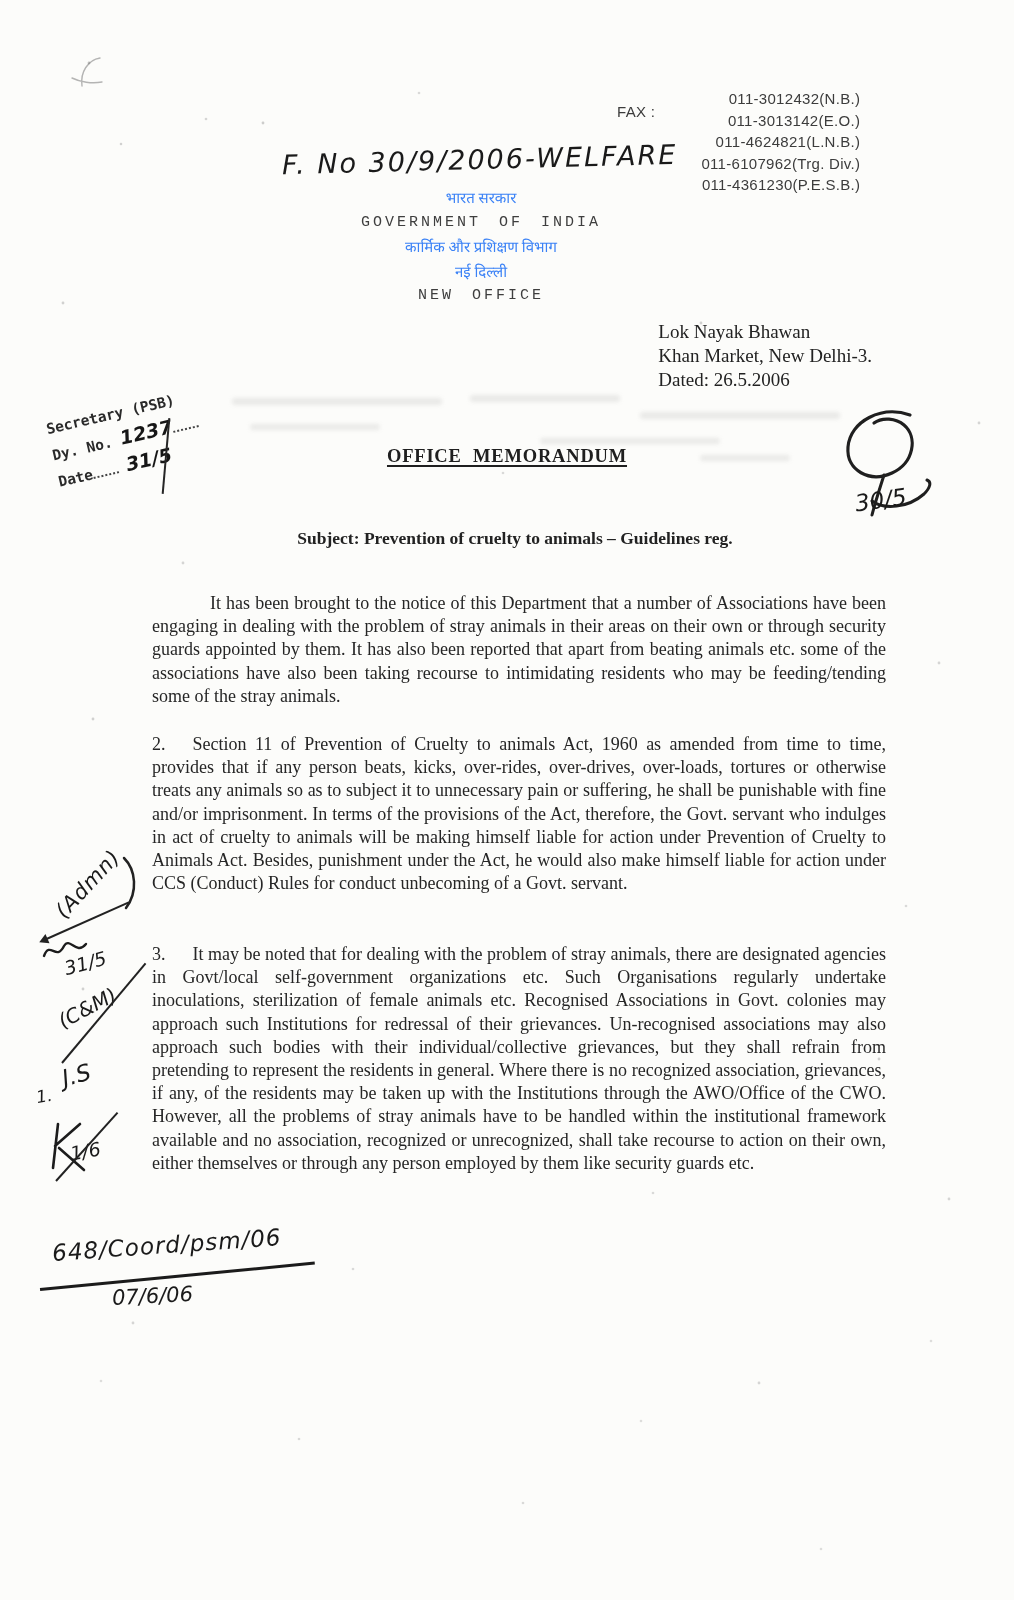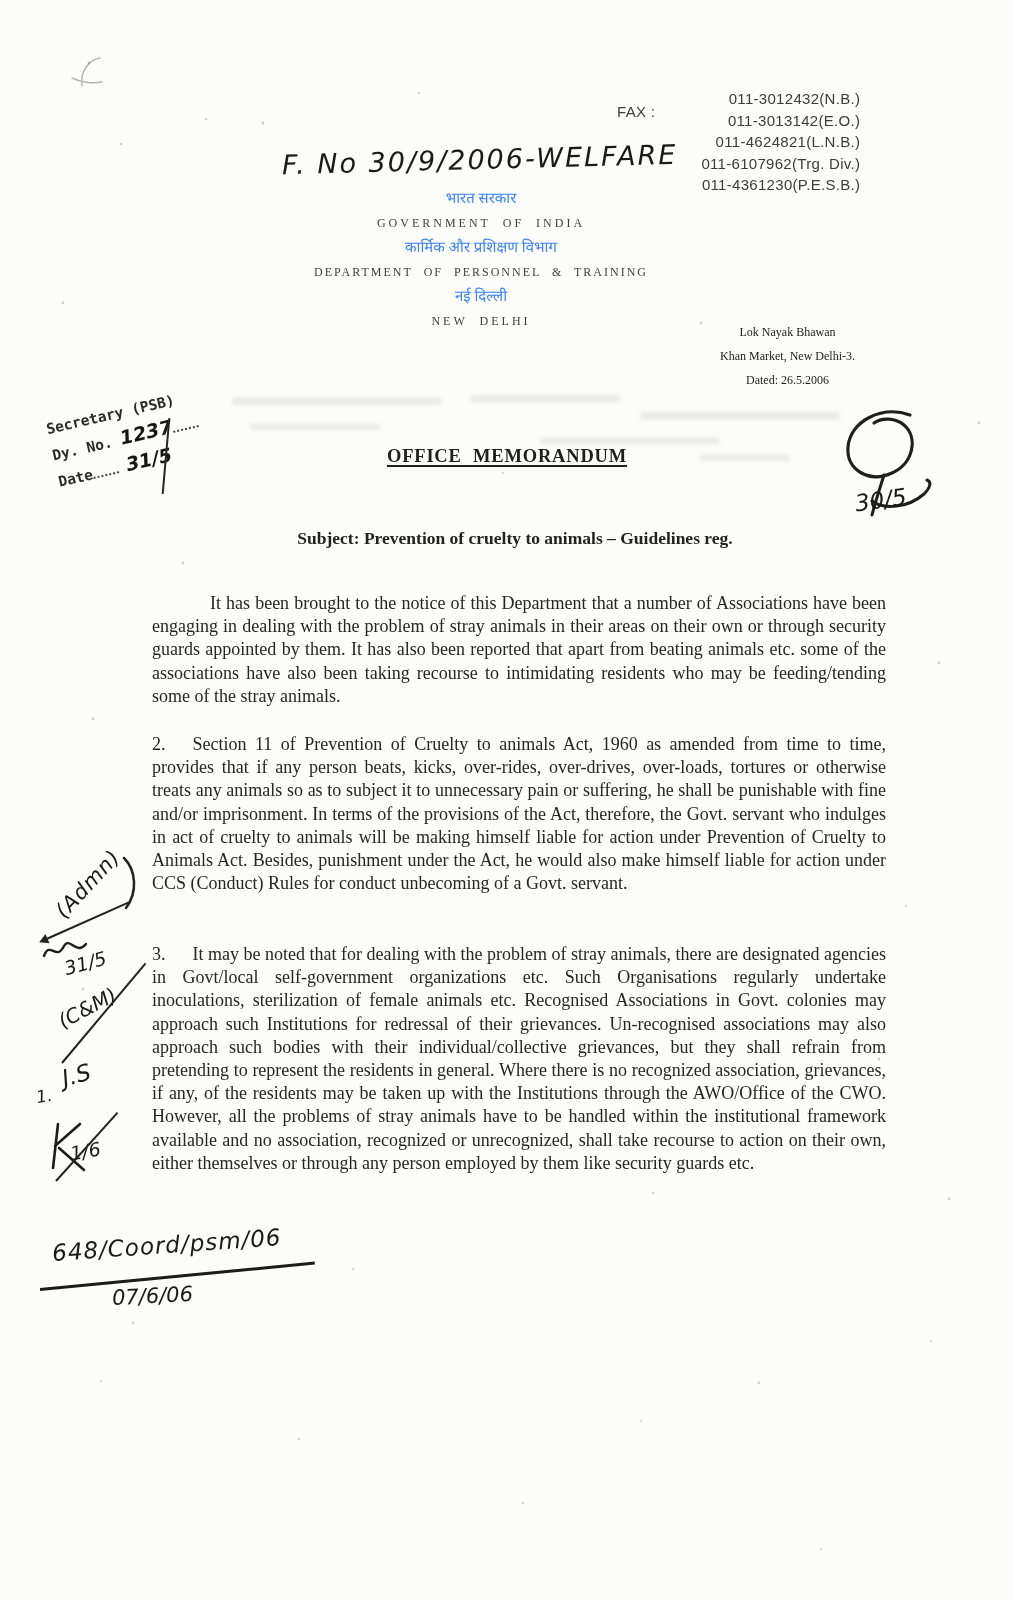--- a/index.html
+++ b/index.html
@@ -43,26 +43,26 @@
   
   .hw { font-family:"DejaVu Sans",sans-serif; font-style:italic; color:#1a1a1a; }
 
   .fileno { position:absolute; left:282px; top:144px; font-size:27px; letter-spacing:2px;
             transform:rotate(-1.5deg); white-space:nowrap; }
 
   
   .hdr { position:absolute; left:0; top:186px; width:962px; text-align:center; }
   .hdr div { margin:0; }
   .hi  { font-size:15px; line-height:24.5px; color:#3b82f6; }
-  .en  { font-family:Liberation Serif, serif; font-size:12px; line-height:24.5px;
+  .en  { font-family:Liberation Mono, monospace; font-size:15px; line-height:24.5px;
          letter-spacing:2px; word-spacing:6px; color:#3e3e3e; }
   .en-wide { letter-spacing:3px; }
 
-  .addr { position:absolute; right:159px; top:320px; text-align:center;
-          font-size:12px; line-height:24px; color:#222; }
+  .addr { position:absolute; right:142px; top:320px; text-align:left;
+          font-size:19px; line-height:24px; color:#222; }
 
   
   .stamp { position:absolute; left:50px; top:393px; transform:rotate(-13deg);
            font-family:"DejaVu Sans Mono",monospace; font-size:14.5px; font-weight:bold;
            color:#2a2a2a; line-height:25px; width:210px; }
   .stamp .hwv { font-family:"DejaVu Sans",sans-serif; font-style:italic; font-weight:bold;
                 font-size:19px; color:#161616; }
   .dots { display:inline-block; width:26px; border-bottom:2px dotted #444; height:10px; }
   .stamp-vstroke { position:absolute; left:165px; top:418px; width:2px; height:76px;
                    background:#262626; transform:rotate(5deg); }
@@ -143,23 +143,22 @@
       <div><span class="fax-num">011-4361230</span><span>(P.E.S.B.)</span></div>
     </div>
   </div>
 
   <div class="hw fileno">F. No 30/9/2006-WELFARE</div>
 
   <div class="hdr">
     <div class="hi">भारत सरकार</div>
     <div class="en en-wide">GOVERNMENT OF INDIA</div>
     <div class="hi">कार्मिक और प्रशिक्षण विभाग</div>
-    <div class="en">DEPARTMENT OF PERSONNEL &amp; TRAINING</div>
     <div class="hi">नई दिल्ली</div>
-    <div class="en en-wide">NEW DELHI</div>
+    <div class="en en-wide">NEW OFFICE</div>
   </div>
 
   <div class="addr">
     <div>Lok Nayak Bhawan</div>
     <div>Khan Market, New Delhi-3.</div>
     <div>Dated: 26.5.2006</div>
   </div>
 
   <div class="stamp">
     <div>Secretary (PSB)</div>

